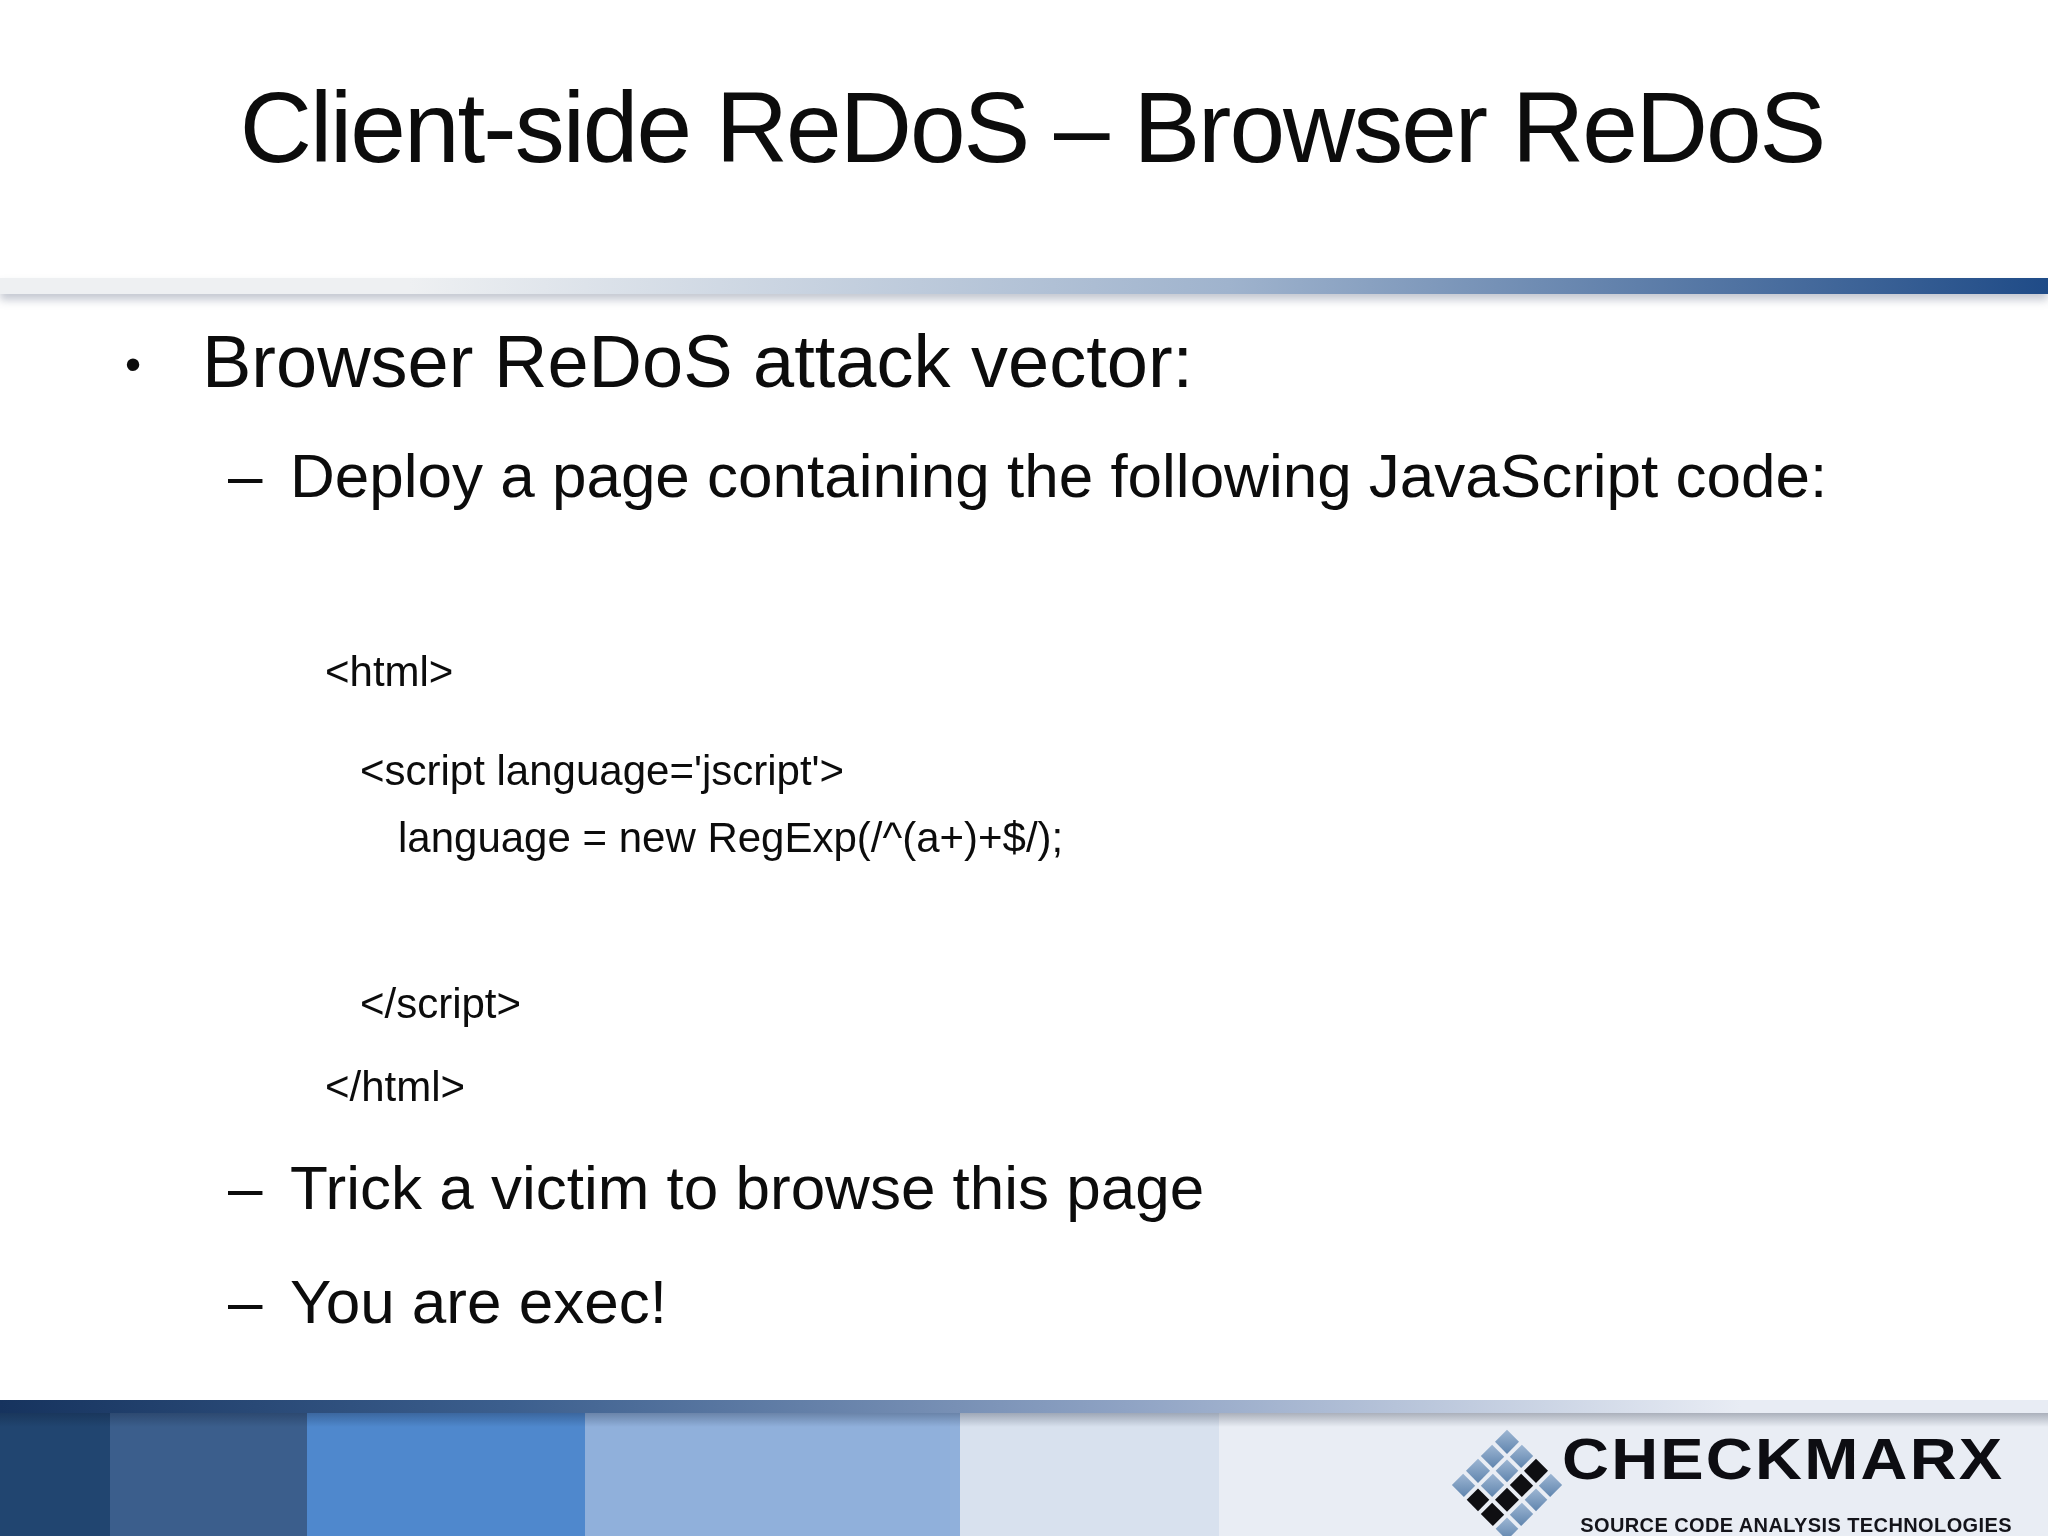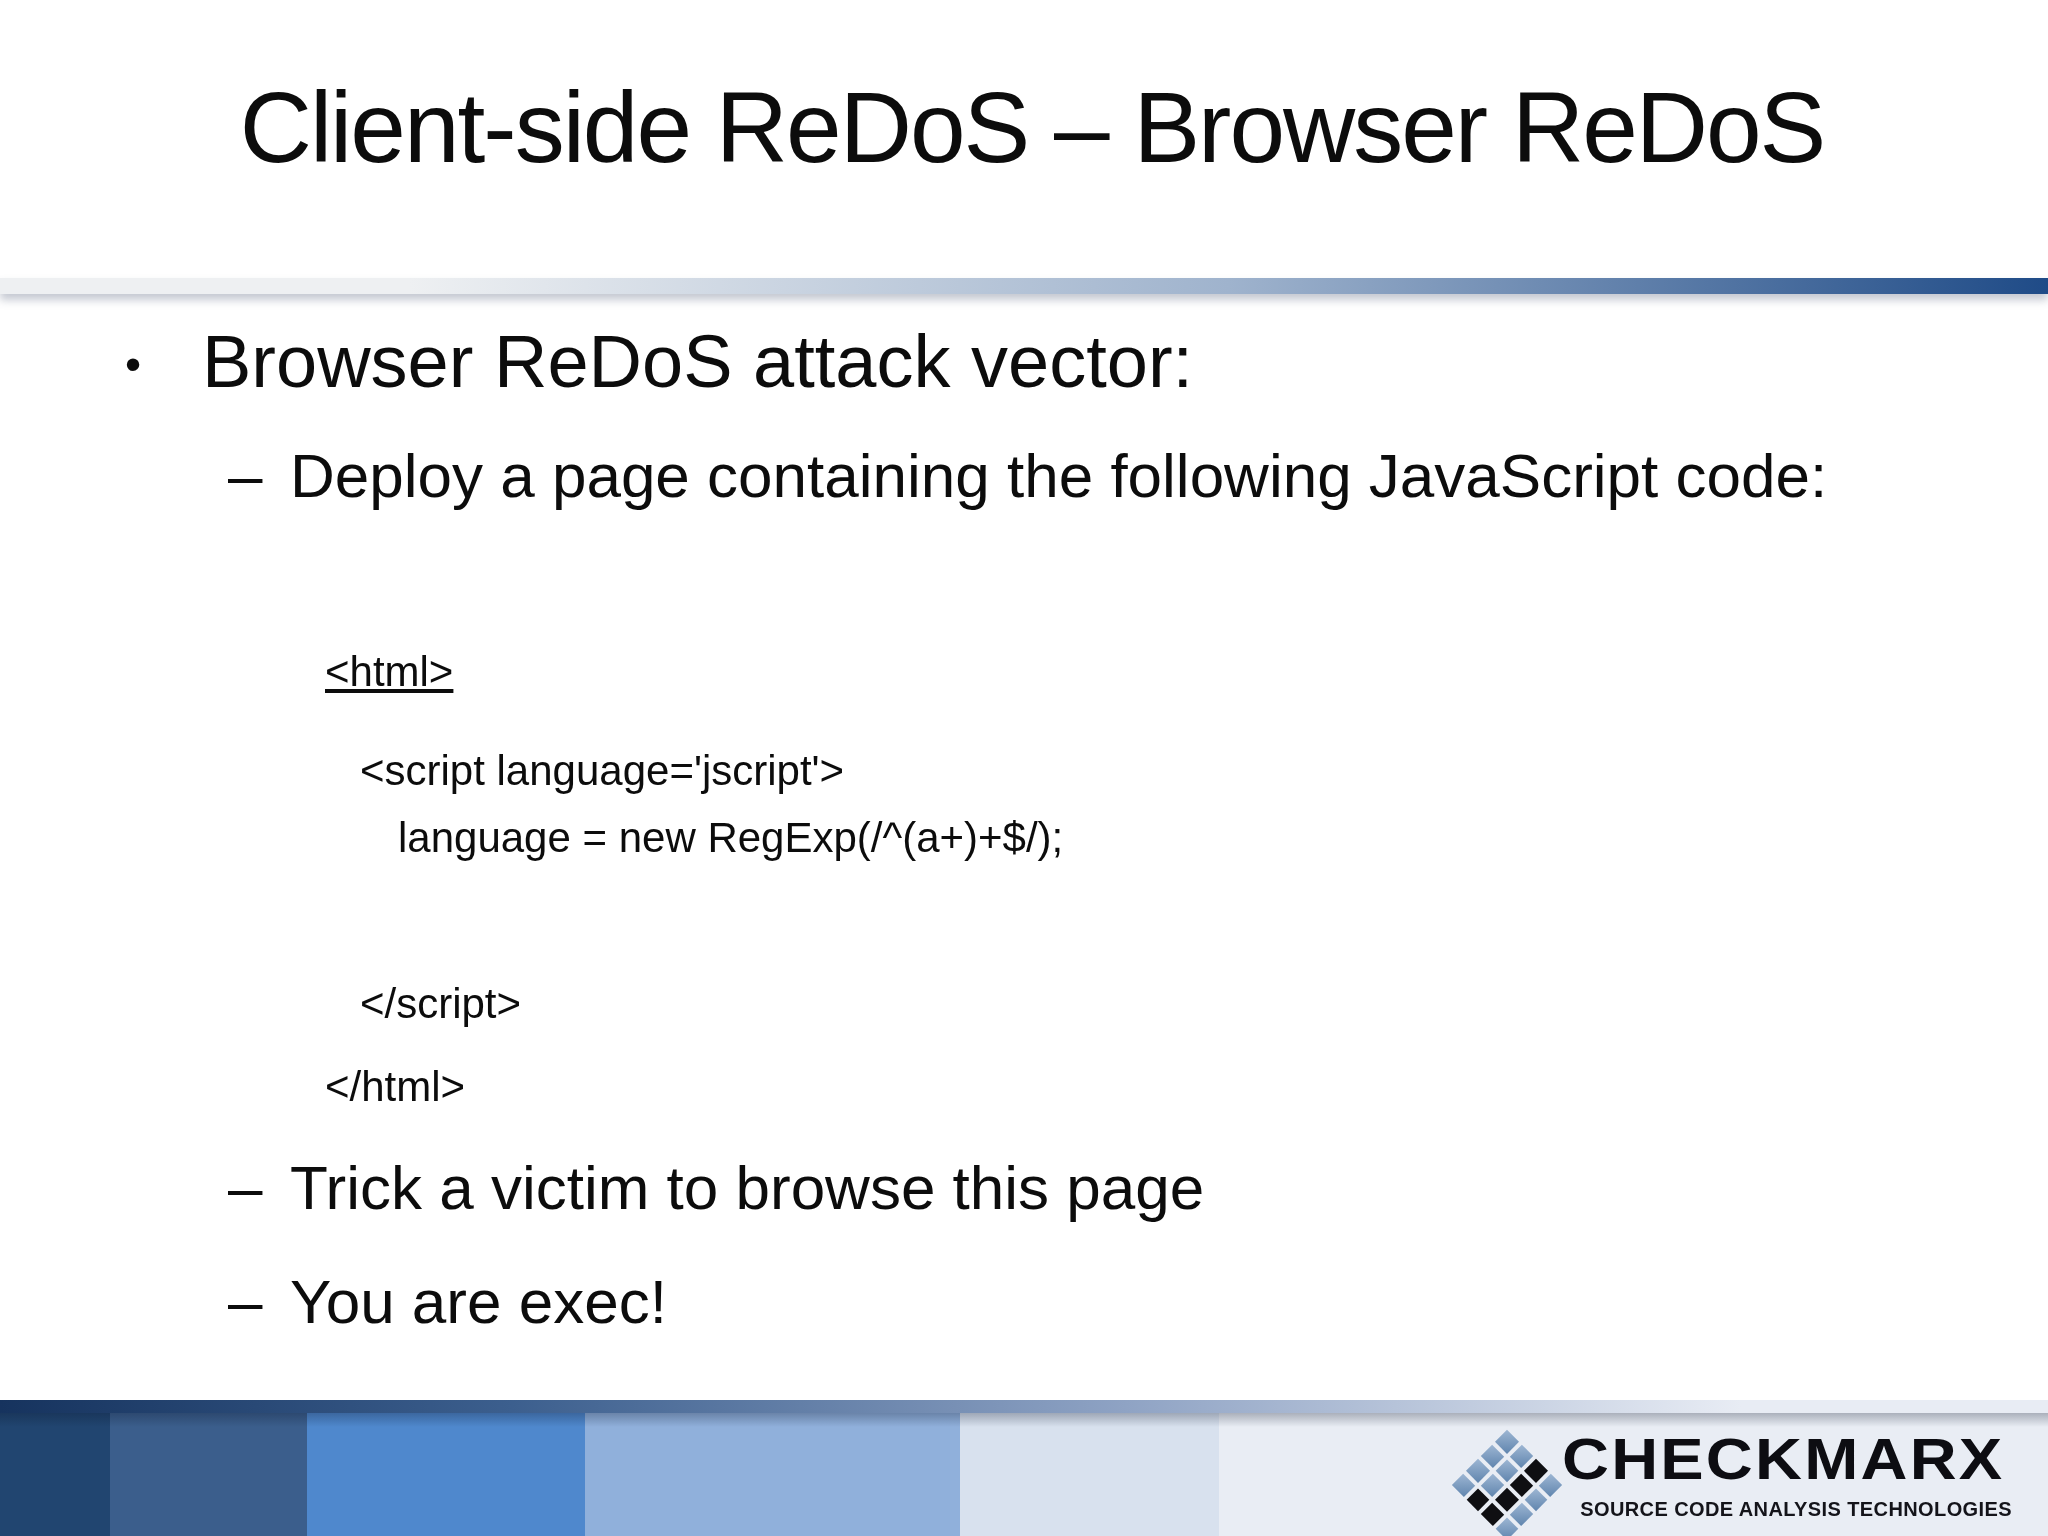--- a/index.html
+++ b/index.html
@@ -38,21 +38,21 @@
     font-size:62px;line-height:95px;
   }
   .sub .dash{flex:0 0 62px;}
   .sub .txt{max-width:1640px;}
   .sub1{top:428px;}
   .sub2{top:1140px;}
   .sub3{top:1254px;}
 
   
   .code-line{position:absolute;font-size:42px;white-space:pre;}
-  .cl0{left:325px;top:648px;text-decoration:underline;}
+  .cl0{left:325px;top:648px;}
   .cl1{left:360px;top:731px;margin-top:16px;}
   .cl2{left:398px;top:814px;}
   .cl3{left:398px;top:897px;}
   .cl4{left:360px;top:980px;}
   .cl5{left:325px;top:1063px;}
 
   
   .footer-bar{
     position:absolute;top:1400px;left:0;width:100%;height:13px;
   }
@@ -84,21 +84,21 @@
   .cmx-text{
     position:absolute;left:1562px;top:1429px;width:450px;z-index:3;
     text-align:left;
   }
   .cmx-brand{
     font-size:58px;font-weight:bold;letter-spacing:2px;line-height:1.05;
     transform:scaleX(1.12);transform-origin:left center;
     white-space:nowrap;color:#0d0d12;
   }
   .cmx-tagline{
-    margin-top:8px;font-size:20px;font-weight:bold;letter-spacing:0.4px;
+    margin-top:24px;font-size:20px;font-weight:bold;letter-spacing:0.4px;
     text-align:right;white-space:nowrap;color:#14141a;
   }
 </style>
 </head>
 <body>
 
 <div class="slide">
 
   <div class="title">Client-side ReDoS – Browser ReDoS</div>
 

